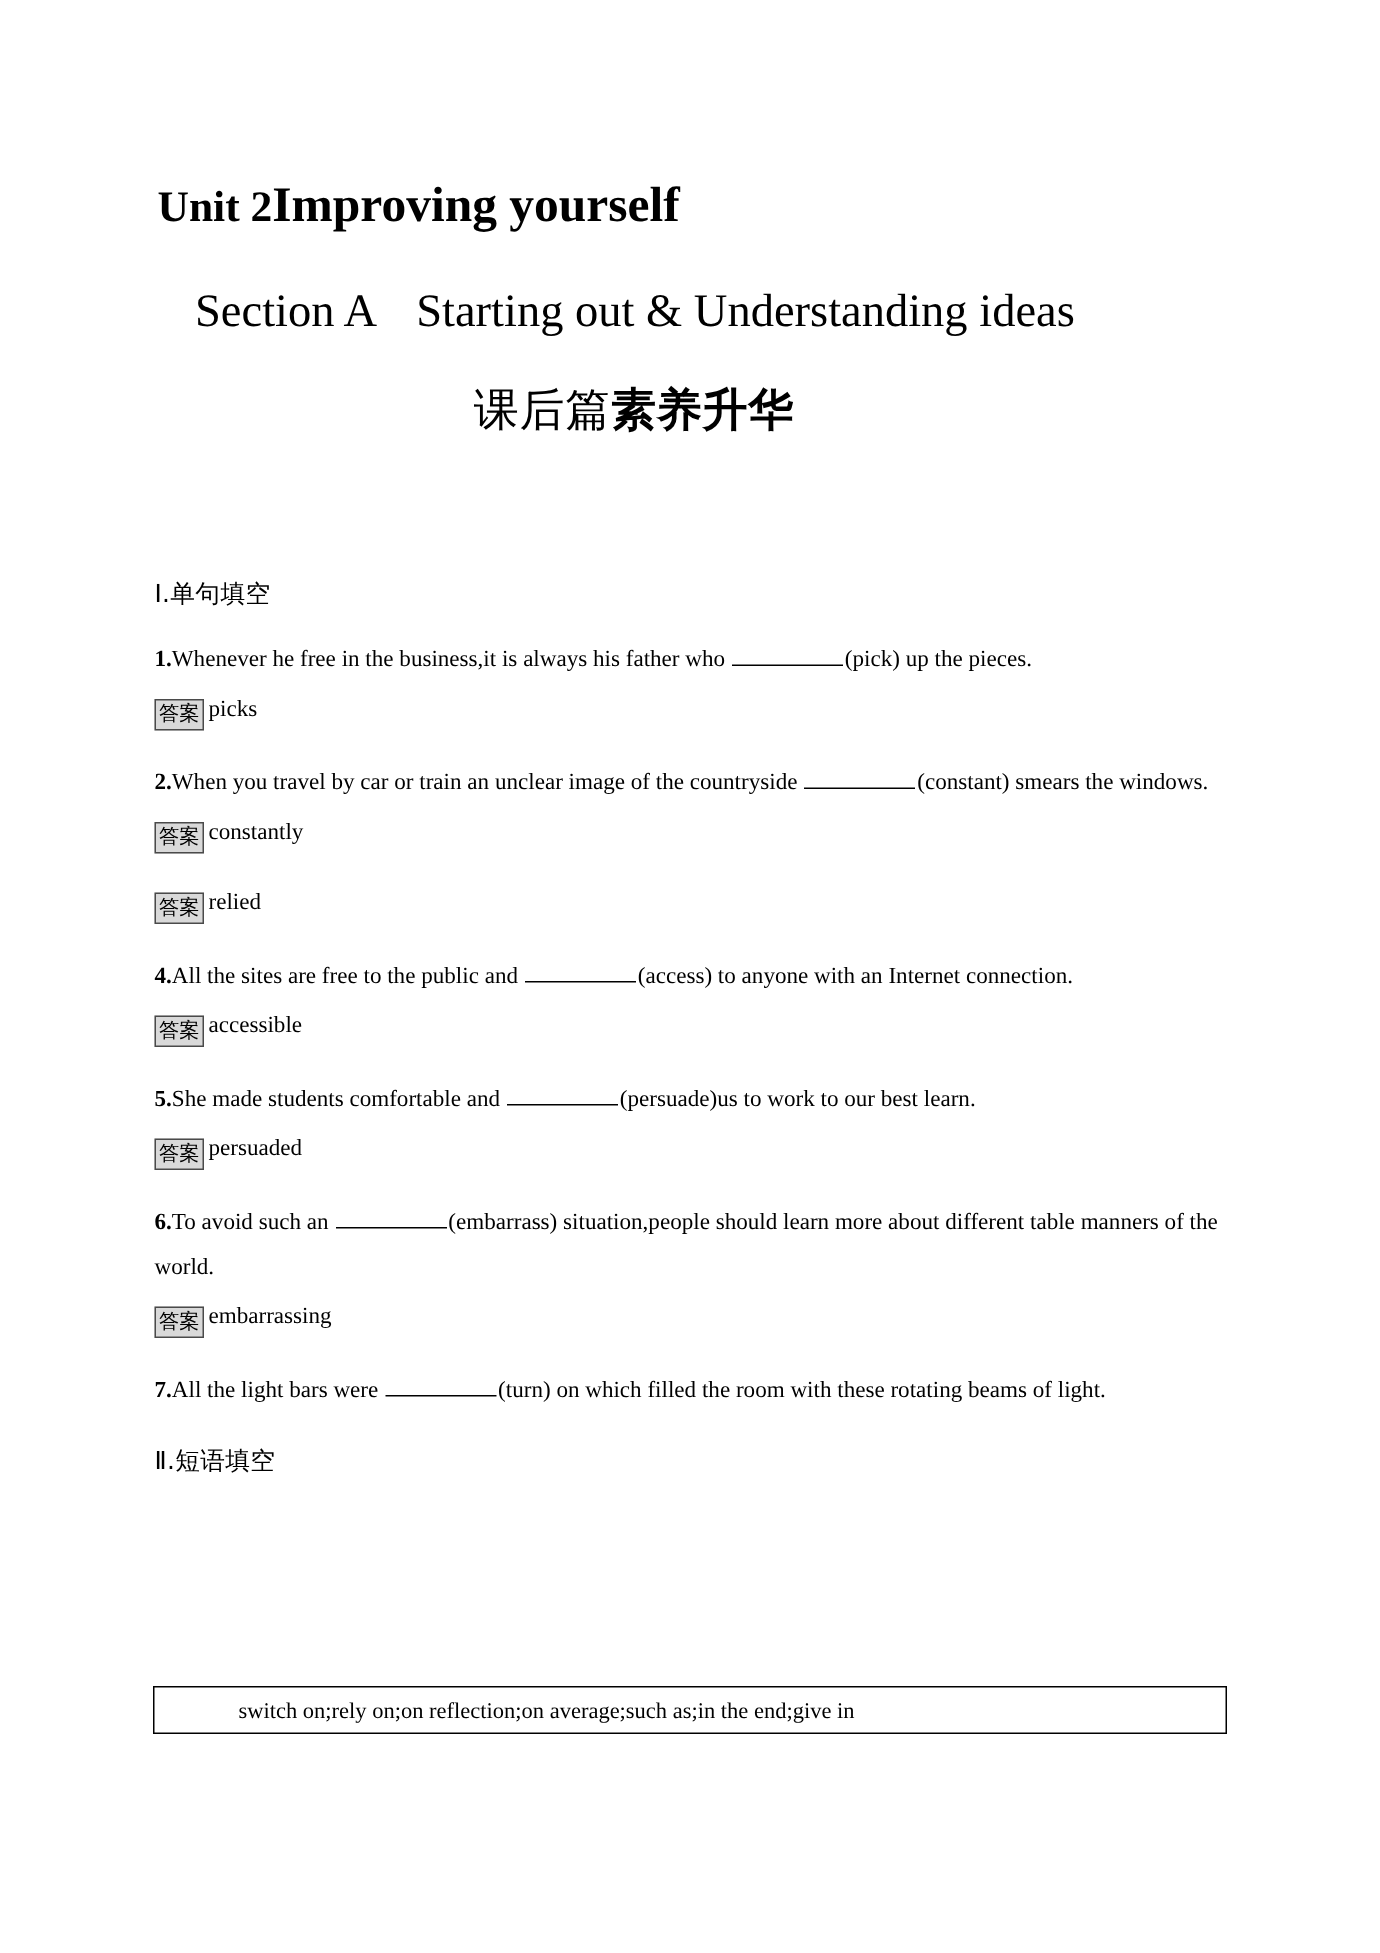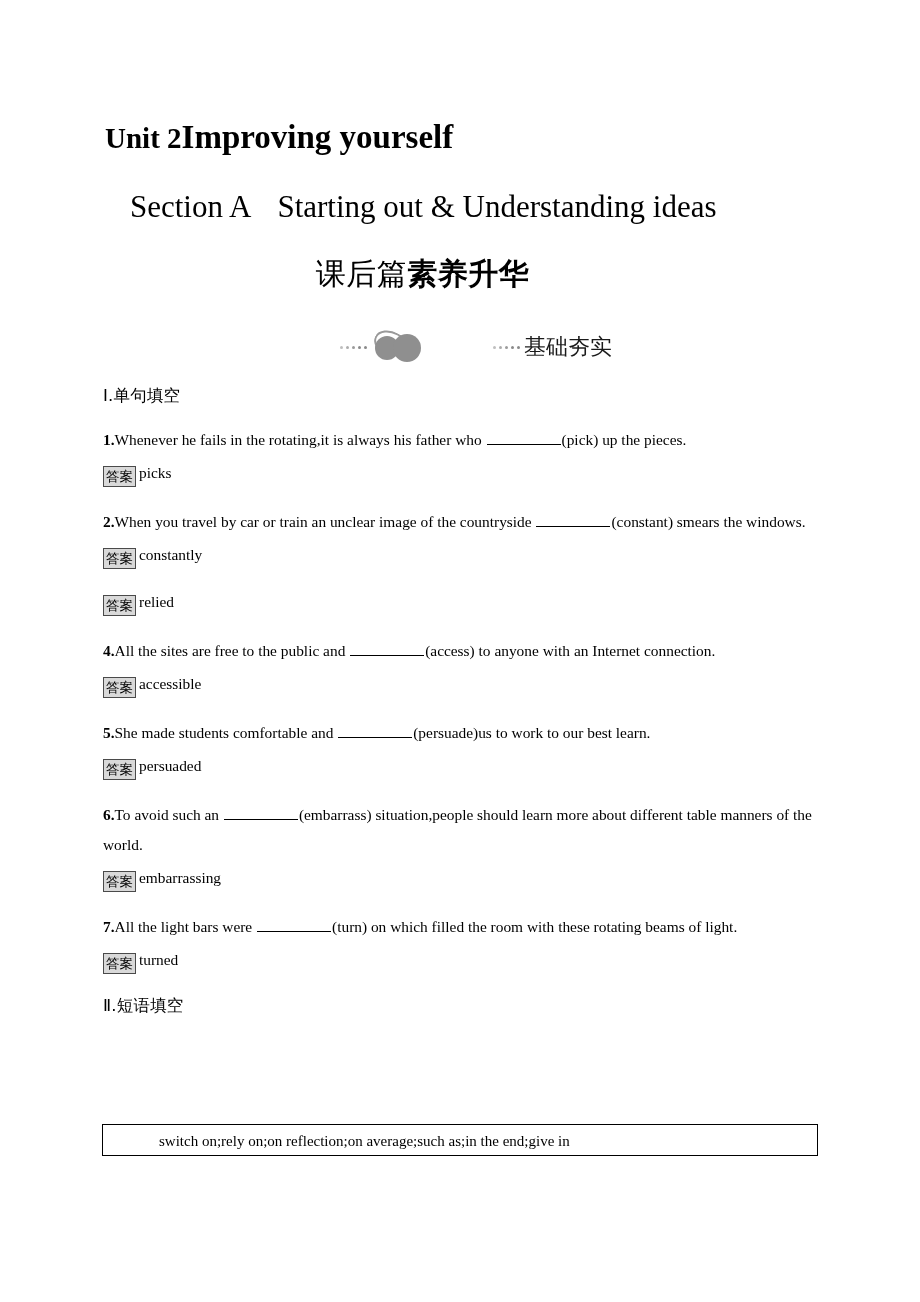--- a/index.html
+++ b/index.html
@@ -250,69 +250,43 @@
   </div>
 
   <div class="section-line">
     <span>Section A</span><span class="gap"></span><span>Starting out &amp; Understanding ideas</span>
   </div>
 
   <div class="cn-banner">
     <span class="light">课后篇</span><span class="heavy">素养升华</span>
   </div>
 
-  <div class="deco-row">
-    <div class="deco-inner">
-      <span class="dots">
-          <i></i>
-          <i></i>
-          <i></i>
-          <i></i>
-          <i></i>
-        </span>
-      <span class="blob">
-        <span class="arc"></span>
-        <span class="c1"></span>
-        <span class="c2"></span>
-      </span>
-      <span class="deco-gap"></span>
-      <span class="dots">
-          <i></i>
-          <i></i>
-          <i></i>
-          <i></i>
-          <i></i>
-        </span>
-      <span class="deco-label">基础夯实</span>
-    </div>
-  </div>
 
   <div class="content">
 
     <p class="sec-head"><span class="rn">Ⅰ</span><span>.单句填空</span></p>
 
-    <p class="q"><span class="num">1.</span><span>Whenever he fails in the rotating,it is always his father who </span><span class="blank"></span><span>(pick) up the pieces.</span></p>
+    <p class="q"><span class="num">1.</span><span>Whenever he free in the business,it is always his father who </span><span class="blank"></span><span>(pick) up the pieces.</span></p>
     <p class="ans"><span class="ans-badge">答案</span><span class="ans-text">picks</span></p>
 
     <p class="q"><span class="num">2.</span><span>When you travel by car or train an unclear image of the countryside </span><span class="blank"></span><span>(constant) smears the windows.</span></p>
     <p class="ans"><span class="ans-badge">答案</span><span class="ans-text">constantly</span></p>
 
     <p class="ans"><span class="ans-badge">答案</span><span class="ans-text">relied</span></p>
 
     <p class="q"><span class="num">4.</span><span>All the sites are free to the public and </span><span class="blank"></span><span>(access) to anyone with an Internet connection.</span></p>
     <p class="ans"><span class="ans-badge">答案</span><span class="ans-text">accessible</span></p>
 
     <p class="q"><span class="num">5.</span><span>She made students comfortable and </span><span class="blank"></span><span>(persuade)us to work to our best learn.</span></p>
     <p class="ans"><span class="ans-badge">答案</span><span class="ans-text">persuaded</span></p>
 
     <p class="q"><span class="num">6.</span><span>To avoid such an </span><span class="blank"></span><span>(embarrass) situation,people should learn more about different table manners of the world.</span></p>
     <p class="ans"><span class="ans-badge">答案</span><span class="ans-text">embarrassing</span></p>
 
     <p class="q"><span class="num">7.</span><span>All the light bars were </span><span class="blank"></span><span>(turn) on which filled the room with these rotating beams of light.</span></p>
-    <p class="ans"><span class="ans-badge">答案</span><span class="ans-text">turned</span></p>
 
     <p class="sec-head sec-head-2"><span class="rn">Ⅱ</span><span>.短语填空</span></p>
 
   </div>
 
   <div class="wordbank">
     <span>switch on;rely on;on reflection;on average;such as;in the end;give in</span>
   </div>
 
 </div>

